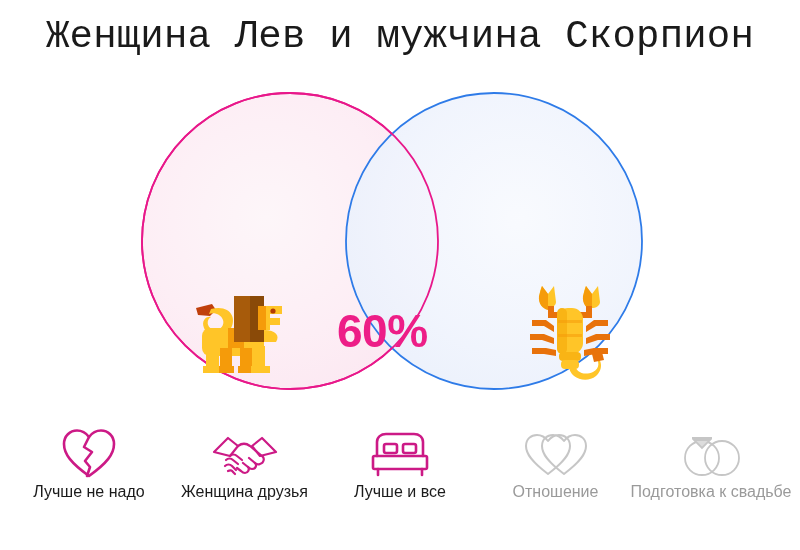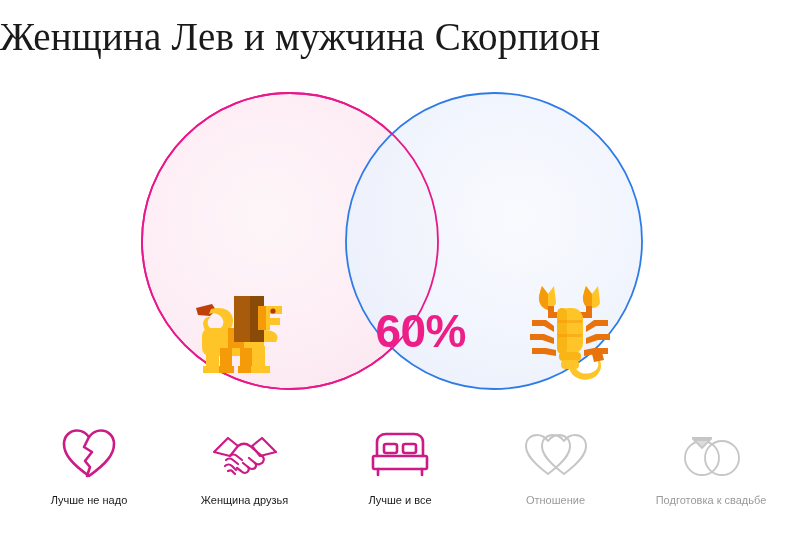--- a/index.html
+++ b/index.html
@@ -14,45 +14,45 @@
     overflow: hidden;
     position: relative;
   }
 
   
   .page-title {
     position: absolute;
     top: 12px;
     left: 0;
     width: 800px;
-    text-align: left;
-    font-family: Liberation Serif, serif;
+    text-align: center;
+    font-family: Liberation Mono, monospace;
     font-size: 39px;
     line-height: 50px;
     color: #1a1a1a;
     letter-spacing: 0.2px;
     white-space: nowrap;
   }
 
   
   .venn-wrap {
     position: absolute;
     top: 88px;
     left: 0;
     width: 800px;
     height: 310px;
   }
   .venn-svg { display: block; }
 
   .venn-percent {
     position: absolute;
-    left: 326px;
+    left: 337px;
     top: 216px;
     width: 140px;
-    text-align: right;
+    text-align: left;
     font-size: 46px;
     font-weight: bold;
     color: #ED1E87;
     letter-spacing: -0.5px;
   }
 
   .zodiac-icon {
     position: absolute;
   }
   .zodiac-icon.lion  { left: 178px; top: 196px; }
@@ -77,22 +77,22 @@
     flex-direction: column;
     align-items: center;
   }
   .stage-icon {
     height: 58px;
     display: flex;
     align-items: center;
     justify-content: center;
   }
   .stage-label {
-    margin-top: 8px;
-    font-size: 11px;
+    margin-top: 0;
+    font-size: 16px;
     line-height: 18px;
     color: #1b1b1b;
     text-align: center;
     white-space: nowrap;
   }
   .stage.inactive .stage-label { color: #9a9a9a; text-align: center; }
 </style>
 </head>
 <body>
 

